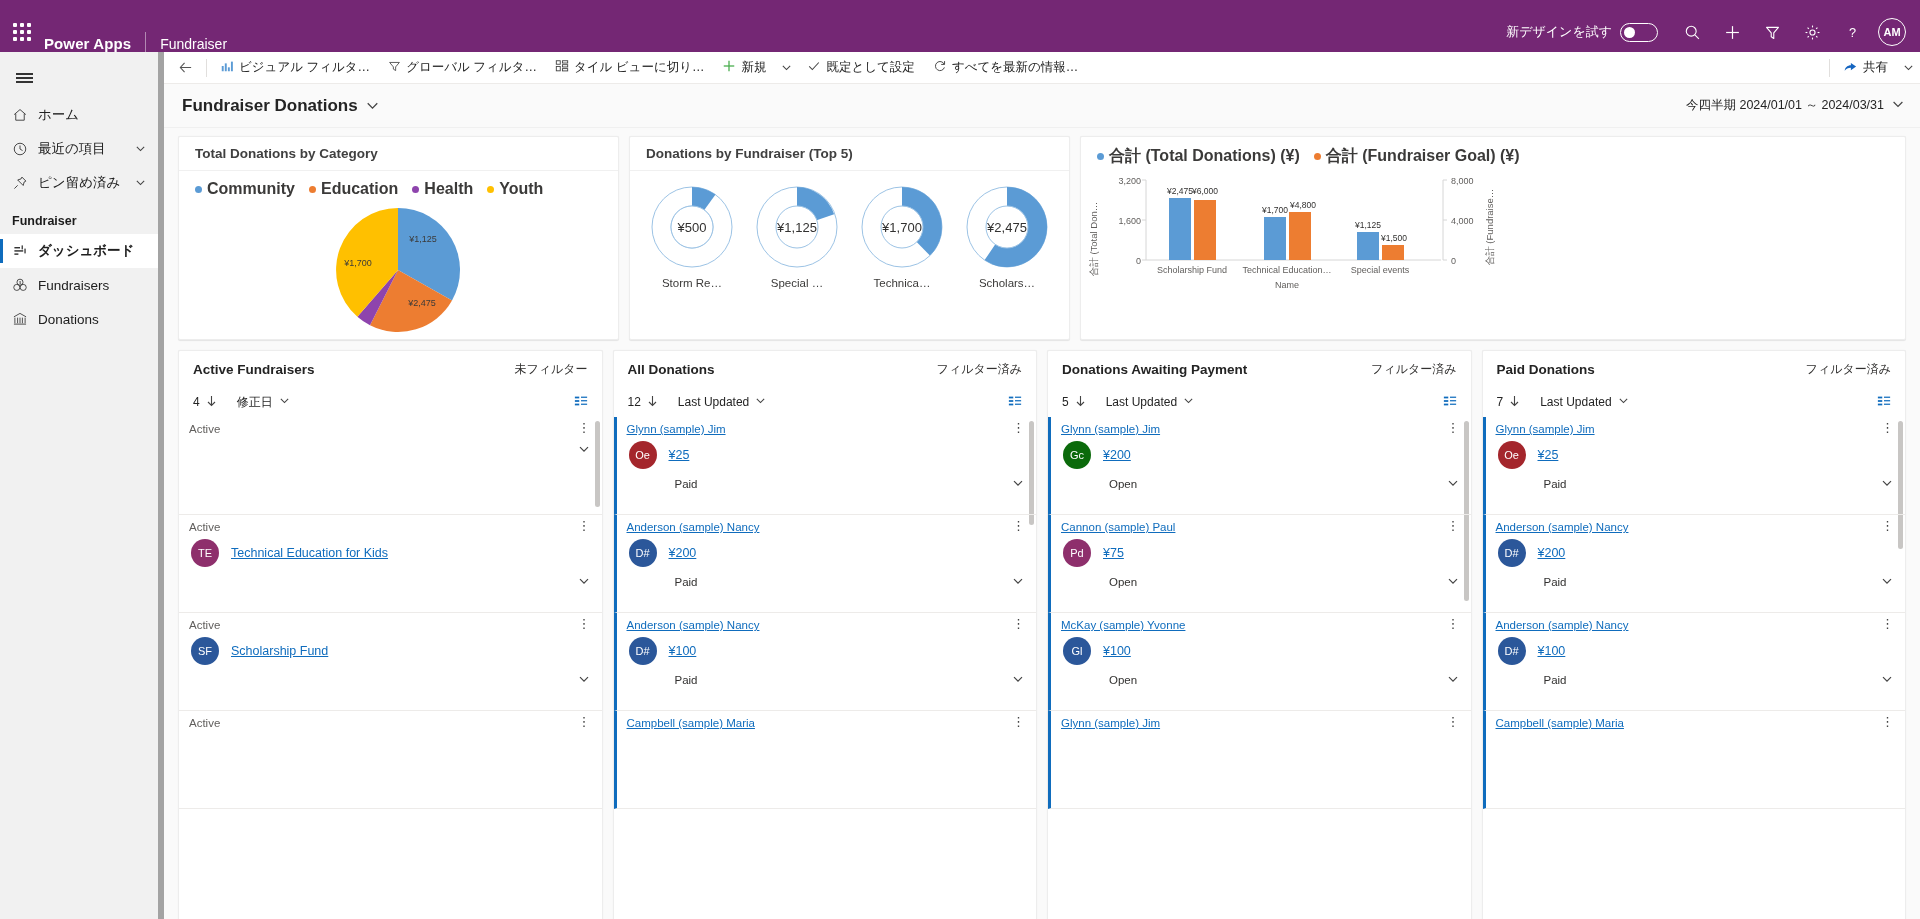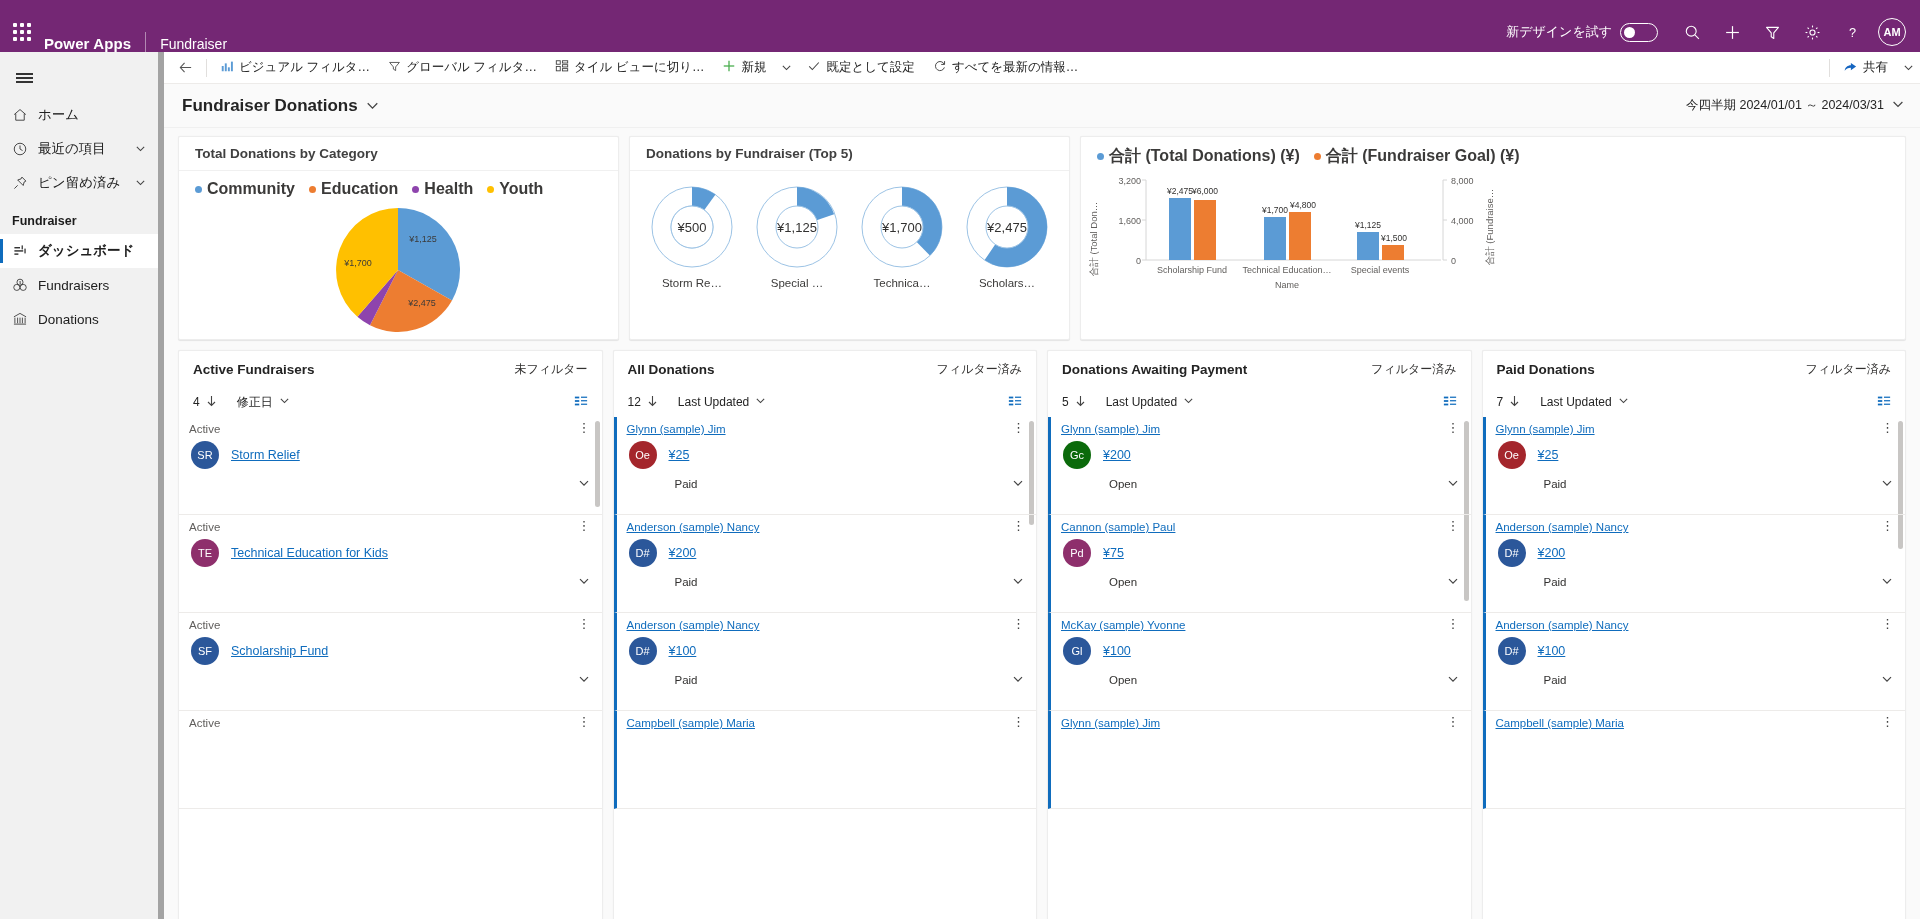--- a/index.html
+++ b/index.html
@@ -619,24 +619,20 @@
             </span>
           </div>
           <div class="list-scroll">
             <div class="vscroll" style="height:86px"></div>
 
             <div class="litem">
               <div class="li-top">
                   <span class="status">Active</span>
                   <span class="li-dots">⋮</span>
                 </div>
-              <div class="li-mid">
-                  <span class="ava" style="background:#2b579a">SR</span>
-                  <span class="li-name">Storm Relief</span>
-                </div>
               <div class="li-bot">
                   <span class="chev"><svg width="12" height="12" viewBox="0 0 12 12">
                       <path d="M2 4.2L6 8.2l4-4" fill="none" stroke="#444" stroke-width="1.2"></path>
                     </svg></span>
                 </div>
             </div>
 
             <div class="litem">
               <div class="li-top">
                   <span class="status">Active</span>

